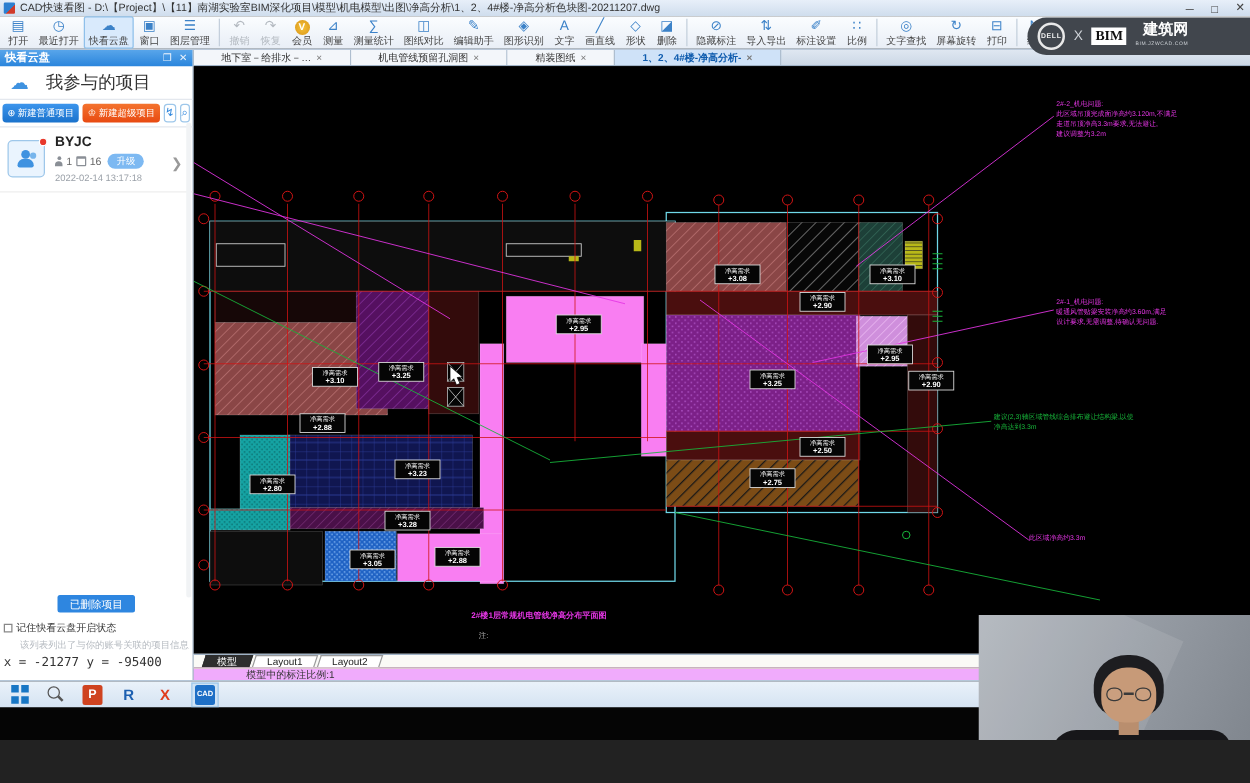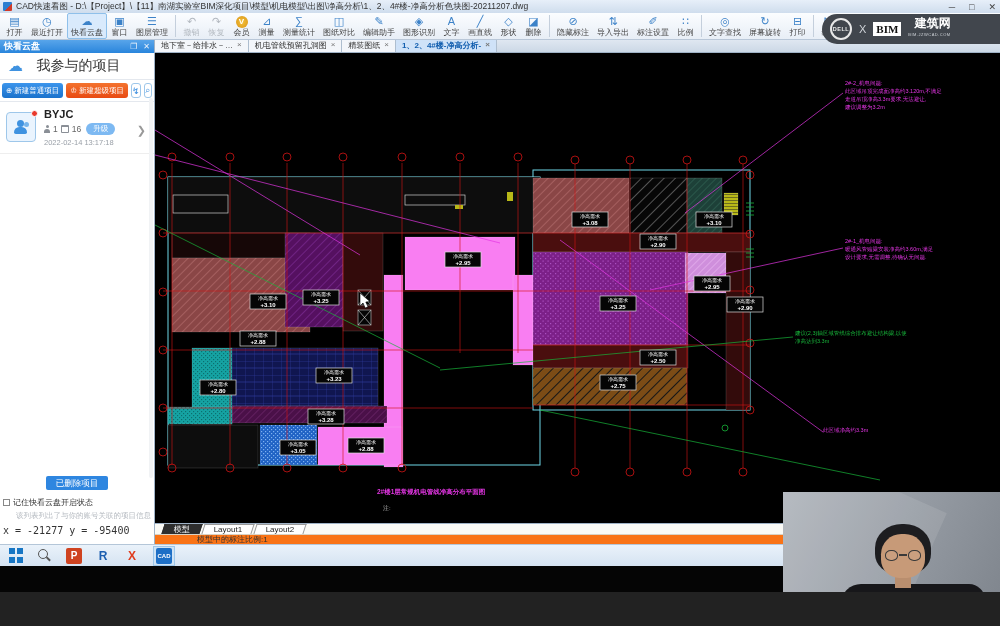--- a/index.html
+++ b/index.html
@@ -33,21 +33,21 @@
   #dell-logo{width:22px;height:22px;border:2px solid #e8e8e8;border-radius:50%;color:#eee;
     font-size:5.5px;display:flex;align-items:center;justify-content:center;letter-spacing:.5px;font-weight:bold;}
   #brand-x{color:#cfd3d8;font-size:11px;}
   #bim-box{background:#fff;color:#111;font-family:"Liberation Serif",serif;font-weight:bold;font-size:11px;padding:0 3px;line-height:14px;}
   #brand-site{color:#fff;font-weight:bold;font-size:12px;line-height:11px;text-align:right;}
   #brand-site small{display:block;font-size:4px;color:#cfd3d8;font-weight:normal;letter-spacing:.5px;}
 
   
   #tabbar{position:absolute;left:155px;top:40px;width:845px;height:13px;
     background:linear-gradient(#dfe7f1,#ccd8e6);display:flex;align-items:stretch;border-bottom:1px solid #9fb2c6;}
-  .doc-tab{display:flex;align-items:flex-start;gap:4px;padding:0 6px;font-size:8px;color:#333;
+  .doc-tab{display:flex;align-items:center;gap:4px;padding:0 22px;font-size:8px;color:#333;
     background:#f3f6fa;border-right:1px solid #aebecf;white-space:nowrap;}
   .doc-tab .close{color:#777;font-size:8px;}
   .doc-tab.active{background:#cfe2f8;color:#0f5cae;font-weight:bold;}
 
   
   #sidebar{position:absolute;left:0;top:40px;width:155px;height:504px;background:#fff;border-right:1px solid #9fb2c6;}
   #sb-header{height:13px;background:linear-gradient(#58a5ea,#2a85dc);color:#fff;font-size:9px;font-weight:bold;
     display:flex;align-items:center;padding:0 4px;}
   #sb-header .sp{flex:1;}
   #sb-header .hico{font-size:8px;margin-left:6px;color:#eaf2fb;font-weight:normal;}
@@ -88,21 +88,21 @@
 
   
   #canvas{position:absolute;left:155px;top:53px;width:845px;height:470px;background:#000;}
 
   
   #layoutbar{position:absolute;left:155px;top:523px;width:845px;height:11px;background:#fafaf6;border-top:1px solid #9fb2c6;
     display:flex;align-items:flex-end;padding-left:8px;gap:2px;}
   .lay-tab{font-size:8px;padding:0 10px;height:10px;line-height:10px;transform:skewX(-18deg);border:1px solid #999;border-bottom:none;background:#fff;color:#222;}
   .lay-tab span{display:inline-block;transform:skewX(18deg);}
   .lay-tab.active{background:#2e2e2e;color:#fff;border-color:#2e2e2e;}
-  #scalebar{position:absolute;left:155px;top:534px;width:845px;height:10px;background:#f97316;border-top:1px solid #d8d2c4;
+  #scalebar{position:absolute;left:155px;top:534px;width:845px;height:10px;background:#f0abfc;border-top:1px solid #d8d2c4;
     font-size:8px;color:#333;line-height:10px;padding-left:42px;}
 
   
   #taskbar{position:absolute;left:0;top:544px;width:1000px;height:22px;
     background:linear-gradient(#eaf2fa,#d5e3f2);border-top:1px solid #b4c6d8;display:flex;align-items:center;gap:13px;padding-left:8px;}
   #desktop{position:absolute;left:0;top:566px;width:1000px;height:60px;background:#050505;}
   .tk{width:16px;height:16px;display:flex;align-items:center;justify-content:center;font-weight:bold;}
   #tk-start{display:grid;grid-template-columns:6px 6px;grid-gap:1.5px;}
   #tk-start i{width:6px;height:6px;background:#1776c4;}
   #tk-search{position:relative;}

